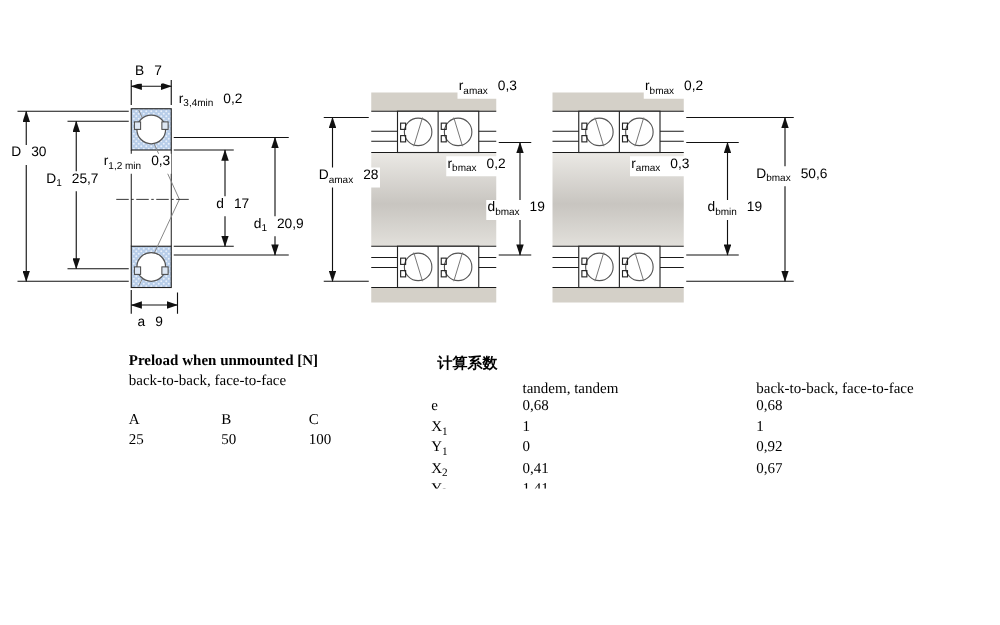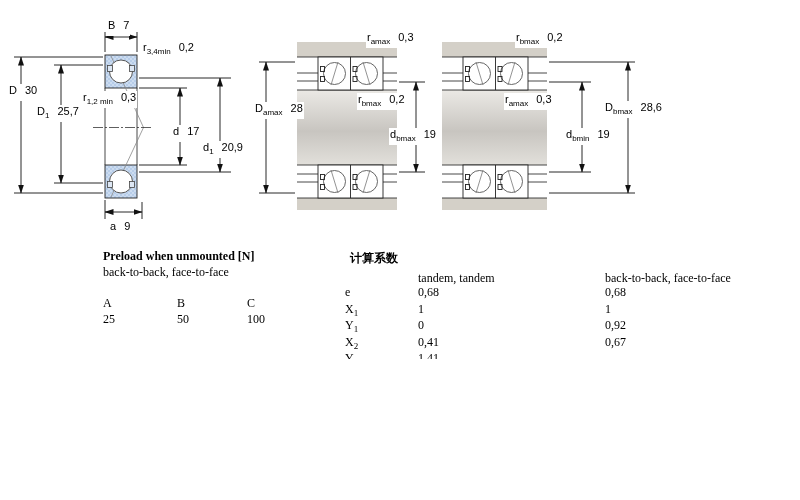--- a/index.html
+++ b/index.html
@@ -1,17 +1,17 @@
 <!DOCTYPE html>
 <html><head>
 <meta charset="utf-8">
 <style>
   html,body{margin:0;padding:0;background:#fff;}
   #page{position:relative;width:800px;height:359px;background:#fff;overflow:hidden;
-        font-family:"Liberation Sans",sans-serif;}
+        font-family:"Liberation Sans",sans-serif;margin-top:32px;}
   svg{position:absolute;left:0;top:0;}
   .dim{position:absolute;font:11px "Liberation Sans",sans-serif;color:#000;
        background:#fff;padding:0 1px;white-space:nowrap;line-height:13px;}
   .dim .sub{font-size:8px;vertical-align:-3px;}
   .dim .val{margin-left:8px;}
   .tbl{position:absolute;font:12px "Liberation Serif",serif;color:#000;white-space:nowrap;}
   .bold{font-weight:bold;}
   .row3{display:flex;}
   .row3 span{display:inline-block;}
   .c1{width:74px;} .c2{width:70px;}
@@ -197,21 +197,21 @@
   <div class="dim" style="left:202px;top:141px"><span>d</span><span class="sub">1</span><span class="val">20,9</span></div>
   <div class="dim" style="left:109px;top:220px"><span>a</span><span class="sub"></span><span class="val">9</span></div>
 
   <div class="dim" style="left:366px;top:31px"><span>r</span><span class="sub">amax</span><span class="val">0,3</span></div>
   <div class="dim" style="left:254px;top:102px"><span>D</span><span class="sub">amax</span><span class="val">28</span></div>
   <div class="dim" style="left:357px;top:93px"><span>r</span><span class="sub">bmax</span><span class="val">0,2</span></div>
   <div class="dim" style="left:389px;top:128px"><span>d</span><span class="sub">bmax</span><span class="val">19</span></div>
 
   <div class="dim" style="left:515px;top:31px"><span>r</span><span class="sub">bmax</span><span class="val">0,2</span></div>
   <div class="dim" style="left:504px;top:93px"><span>r</span><span class="sub">amax</span><span class="val">0,3</span></div>
-  <div class="dim" style="left:604px;top:101px"><span>D</span><span class="sub">bmax</span><span class="val">28,6</span></div>
+  <div class="dim" style="left:604px;top:101px"><span>D</span><span class="sub">bmax</span><span class="val">50,6</span></div>
   <div class="dim" style="left:565px;top:128px"><span>d</span><span class="sub">bmin</span><span class="val">19</span></div>
 
   <div class="tbl bold" style="left:103px;top:249px">Preload when unmounted [N]</div>
   <div class="tbl" style="left:103px;top:265px">back-to-back, face-to-face</div>
   <div class="tbl row3" style="left:103px;top:296px">
     <span class="c1">A</span>
     <span class="c2">B</span>
     <span>C</span>
   </div>
   <div class="tbl row3" style="left:103px;top:312px">

